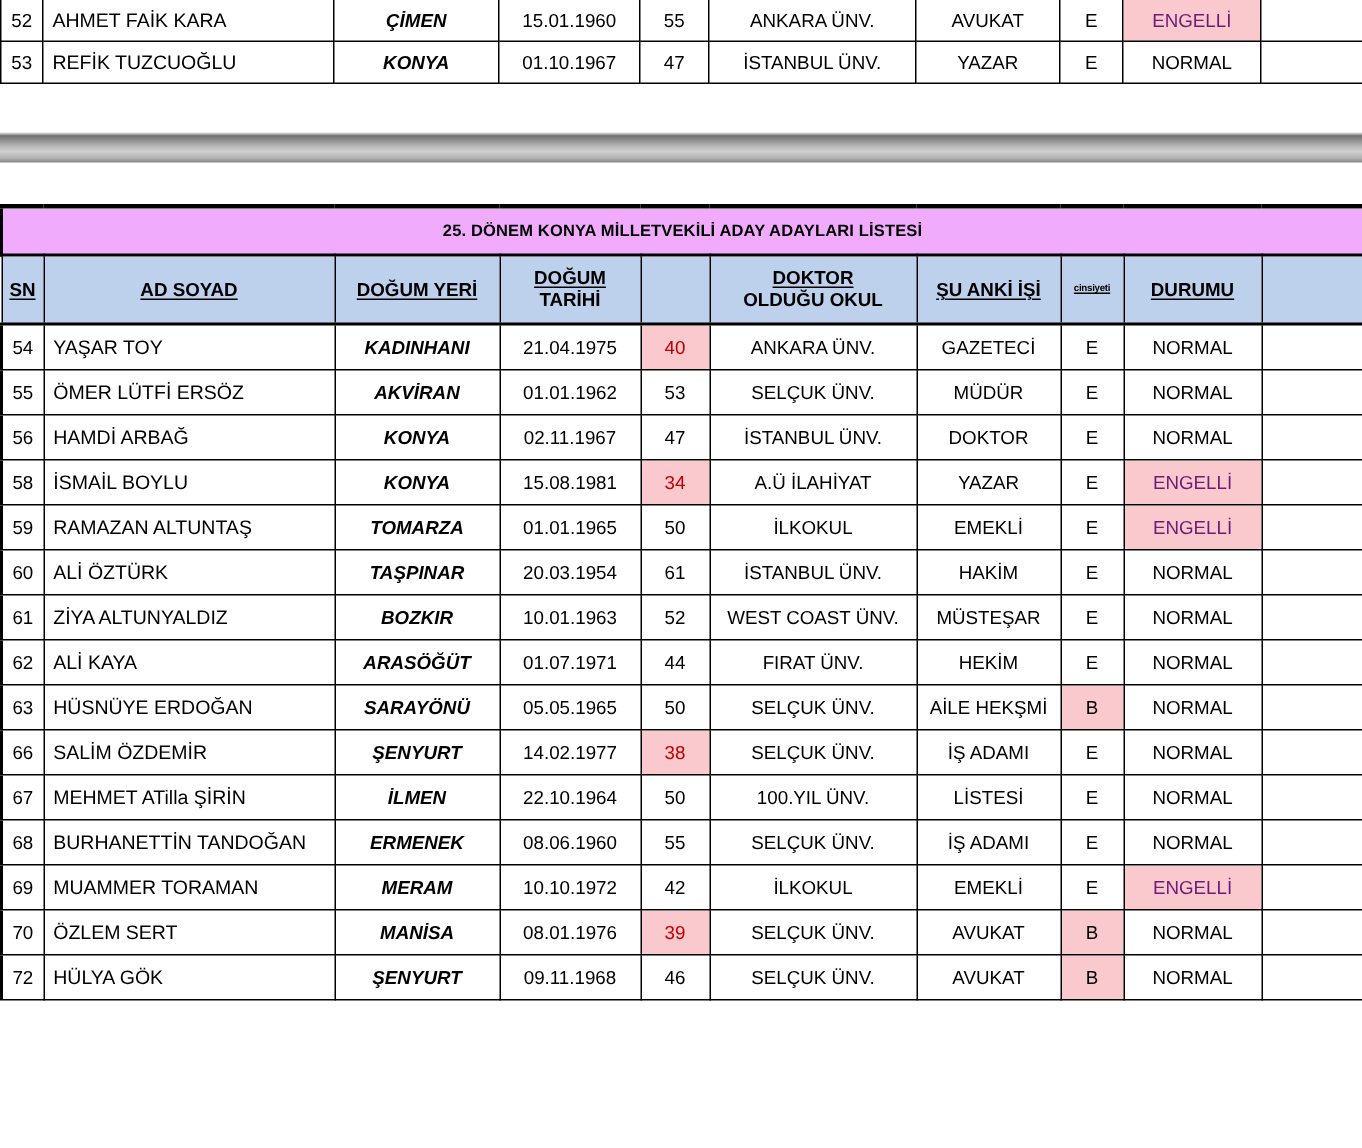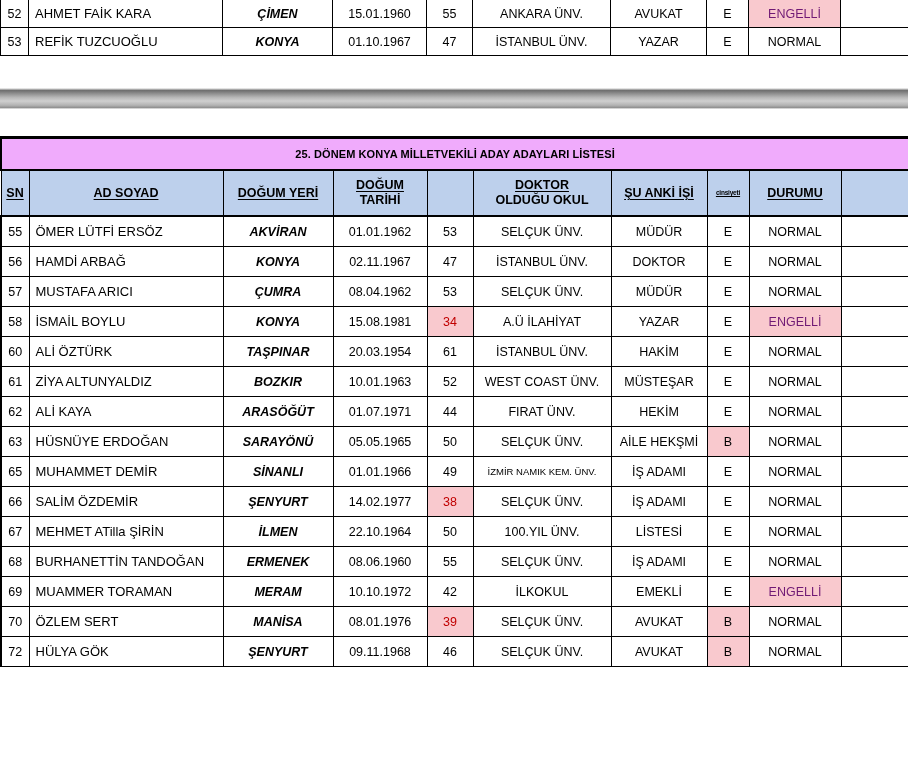--- a/index.html
+++ b/index.html
@@ -261,20 +261,32 @@
           </th>
           <th class="gender-h">cinsiyeti</th>
           <th>
             <span class="u">DURUMU</span>
           </th>
           <th class="blank-h lastcol"></th>
         </tr>
       </tbody>
       <tbody id="main-rows">
           <tr class="data-row">
+            <td class="sn firstcol">54</td>
+            <td class="name">YAŞAR TOY</td>
+            <td class="birth">KADINHANI</td>
+            <td class="date">21.04.1975</td>
+            <td class="age hl">40</td>
+            <td class="school">ANKARA ÜNV.</td>
+            <td class="job">GAZETECİ</td>
+            <td class="gender">E</td>
+            <td class="status">NORMAL</td>
+            <td class="extra lastcol"></td>
+          </tr>
+          <tr class="data-row">
             <td class="sn firstcol">55</td>
             <td class="name">ÖMER LÜTFİ ERSÖZ</td>
             <td class="birth">AKVİRAN</td>
             <td class="date">01.01.1962</td>
             <td class="age">53</td>
             <td class="school">SELÇUK ÜNV.</td>
             <td class="job">MÜDÜR</td>
             <td class="gender">E</td>
             <td class="status">NORMAL</td>
             <td class="extra lastcol"></td>
@@ -285,44 +297,44 @@
             <td class="birth">KONYA</td>
             <td class="date">02.11.1967</td>
             <td class="age">47</td>
             <td class="school">İSTANBUL ÜNV.</td>
             <td class="job">DOKTOR</td>
             <td class="gender">E</td>
             <td class="status">NORMAL</td>
             <td class="extra lastcol"></td>
           </tr>
           <tr class="data-row">
-            <td class="sn firstcol">57</td>
-            <td class="name">MUSTAFA ARICI</td>
-            <td class="birth">ÇUMRA</td>
-            <td class="date">08.04.1962</td>
-            <td class="age">53</td>
-            <td class="school">SELÇUK ÜNV.</td>
-            <td class="job">MÜDÜR</td>
-            <td class="gender">E</td>
-            <td class="status">NORMAL</td>
-            <td class="extra lastcol"></td>
-          </tr>
-          <tr class="data-row">
             <td class="sn firstcol">58</td>
             <td class="name">İSMAİL BOYLU</td>
             <td class="birth">KONYA</td>
             <td class="date">15.08.1981</td>
             <td class="age hl">34</td>
             <td class="school">A.Ü İLAHİYAT</td>
             <td class="job">YAZAR</td>
             <td class="gender">E</td>
             <td class="status hl">ENGELLİ</td>
             <td class="extra lastcol"></td>
           </tr>
           <tr class="data-row">
+            <td class="sn firstcol">59</td>
+            <td class="name">RAMAZAN ALTUNTAŞ</td>
+            <td class="birth">TOMARZA</td>
+            <td class="date">01.01.1965</td>
+            <td class="age">50</td>
+            <td class="school">İLKOKUL</td>
+            <td class="job">EMEKLİ</td>
+            <td class="gender">E</td>
+            <td class="status hl">ENGELLİ</td>
+            <td class="extra lastcol"></td>
+          </tr>
+          <tr class="data-row">
             <td class="sn firstcol">60</td>
             <td class="name">ALİ ÖZTÜRK</td>
             <td class="birth">TAŞPINAR</td>
             <td class="date">20.03.1954</td>
             <td class="age">61</td>
             <td class="school">İSTANBUL ÜNV.</td>
             <td class="job">HAKİM</td>
             <td class="gender">E</td>
             <td class="status">NORMAL</td>
             <td class="extra lastcol"></td>
@@ -357,32 +369,20 @@
             <td class="birth">SARAYÖNÜ</td>
             <td class="date">05.05.1965</td>
             <td class="age">50</td>
             <td class="school">SELÇUK ÜNV.</td>
             <td class="job">AİLE HEKŞMİ</td>
             <td class="gender hl">B</td>
             <td class="status">NORMAL</td>
             <td class="extra lastcol"></td>
           </tr>
           <tr class="data-row">
-            <td class="sn firstcol">65</td>
-            <td class="name">MUHAMMET DEMİR</td>
-            <td class="birth">SİNANLI</td>
-            <td class="date">01.01.1966</td>
-            <td class="age">49</td>
-            <td class="school tiny">İZMİR NAMIK KEM. ÜNV.</td>
-            <td class="job">İŞ ADAMI</td>
-            <td class="gender">E</td>
-            <td class="status">NORMAL</td>
-            <td class="extra lastcol"></td>
-          </tr>
-          <tr class="data-row">
             <td class="sn firstcol">66</td>
             <td class="name">SALİM ÖZDEMİR</td>
             <td class="birth">ŞENYURT</td>
             <td class="date">14.02.1977</td>
             <td class="age hl">38</td>
             <td class="school">SELÇUK ÜNV.</td>
             <td class="job">İŞ ADAMI</td>
             <td class="gender">E</td>
             <td class="status">NORMAL</td>
             <td class="extra lastcol"></td>

